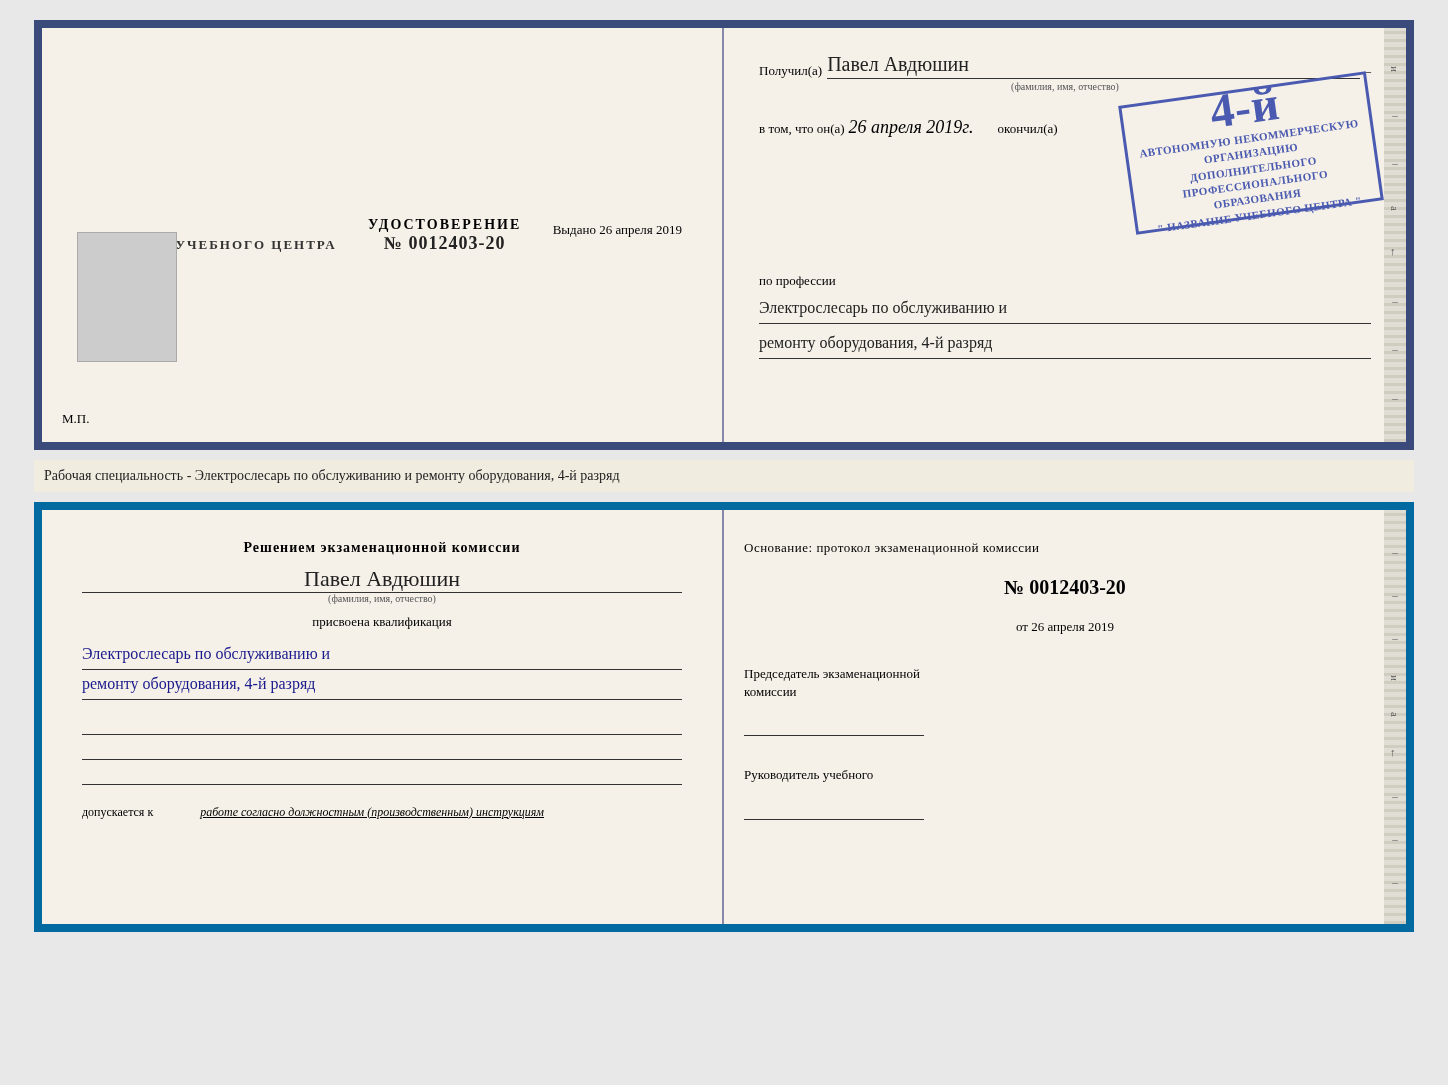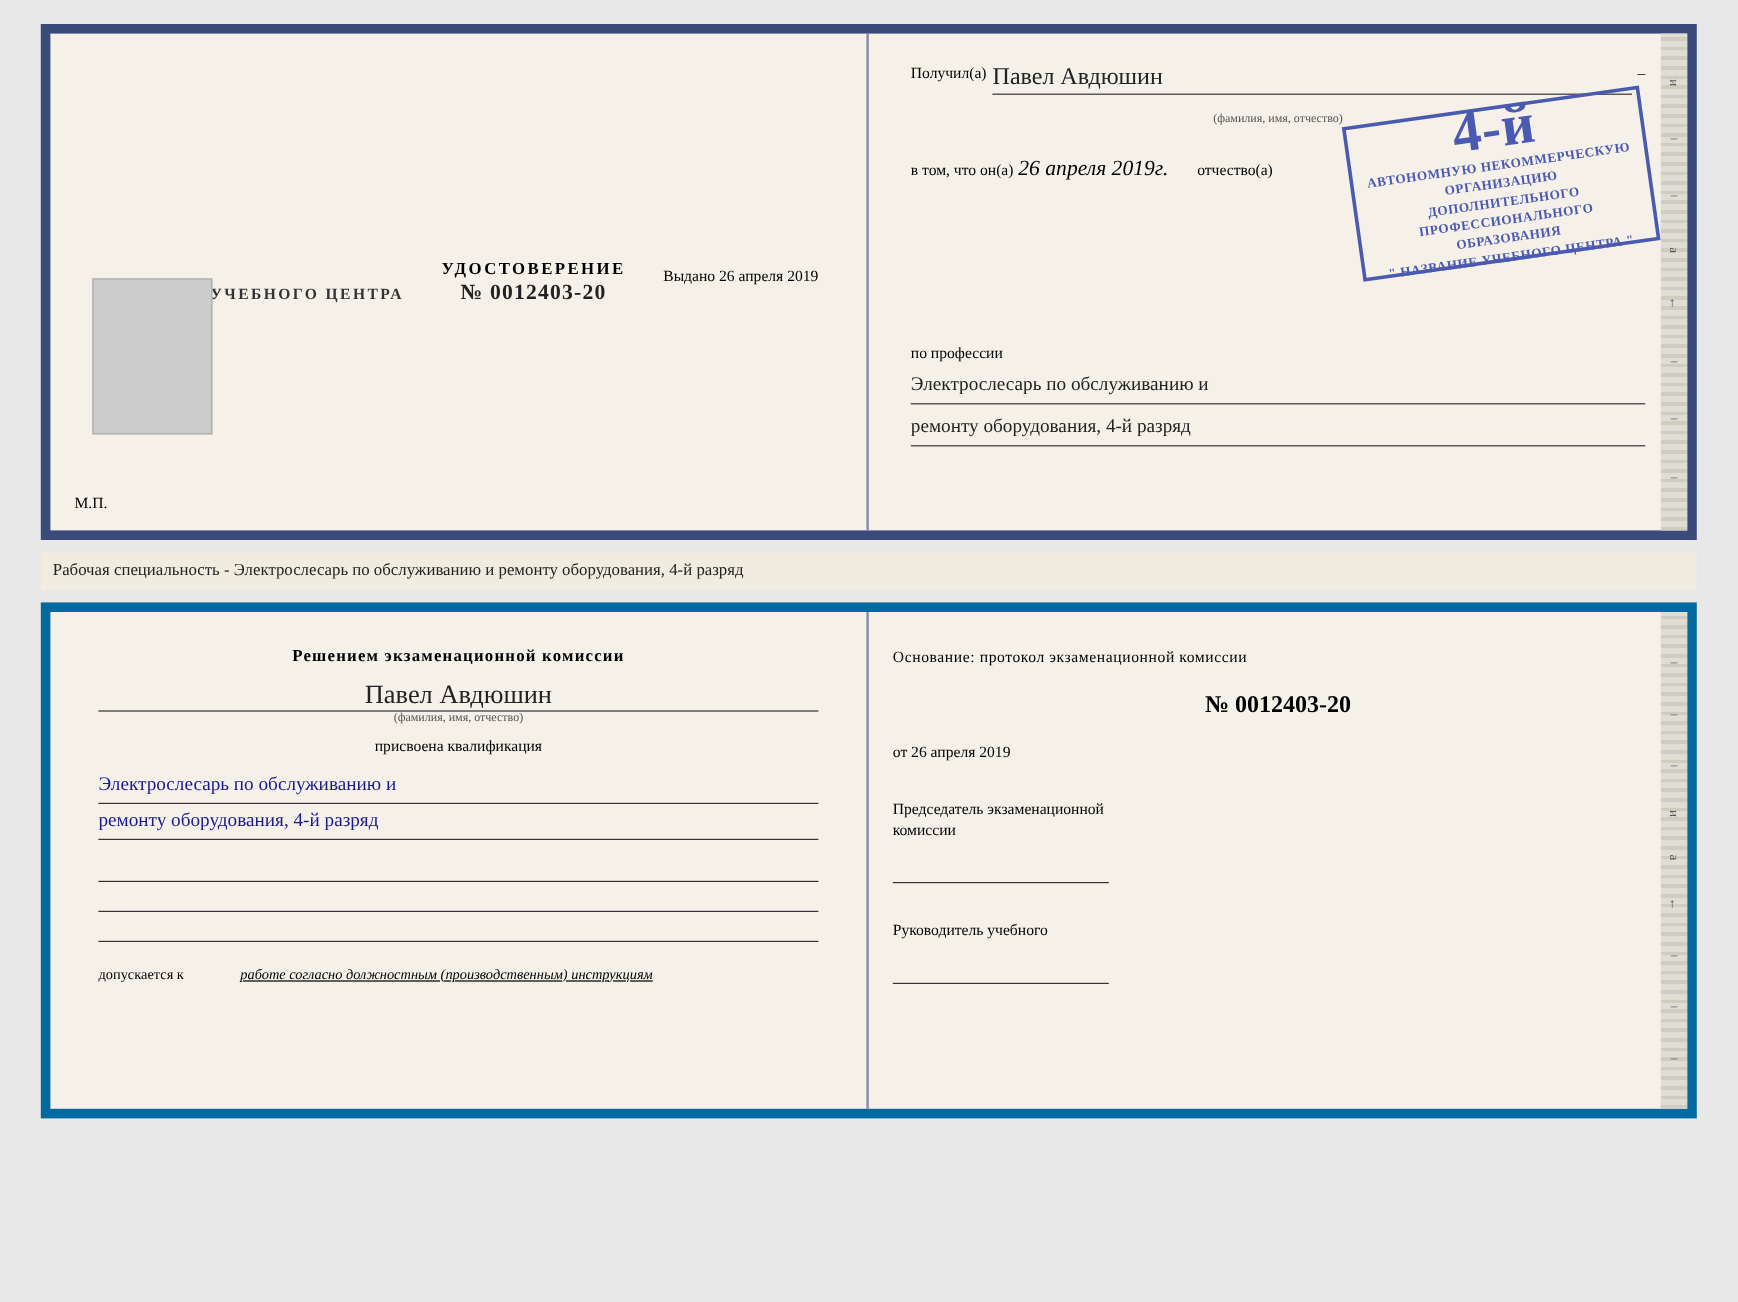--- a/index.html
+++ b/index.html
@@ -99,22 +99,23 @@
     .mp-label {
       position: absolute;
       bottom: 15px;
       left: 20px;
       font-size: 13px;
     }
 
     
     .recipient-line {
       display: flex;
+      align-items: flex-end;
       gap: 5px;
-      margin-bottom: 15px;
+      margin-bottom: 2px;
     }
 
     .recipient-label {
       font-size: 13px;
       white-space: nowrap;
     }
 
     .recipient-name {
       font-family: 'Segoe Script', 'Comic Sans MS', cursive;
       font-size: 20px;
@@ -288,20 +289,21 @@
     .protocol-number {
       font-size: 20px;
       font-weight: bold;
       text-align: center;
       margin-top: 5px;
     }
 
     .protocol-date {
       font-size: 13px;
       margin-top: 5px;
+      text-align: center;
     }
 
     .chairman-section {
       margin-top: 15px;
     }
 
     .chairman-label {
       font-size: 13px;
       line-height: 1.4;
     }
@@ -391,21 +393,21 @@
           <span class="recipient-label">Получил(а)</span>
           <span class="recipient-name">Павел Авдюшин</span>
           <span style="font-size:13px;">–</span>
         </div>
         <div class="subtitle-small">(фамилия, имя, отчество)</div>
       </div>
 
       <div style="margin-top:10px;">
         <span class="in-that-line">в том, что он(а)</span>
         <span style="font-style:italic; font-size:18px;">26 апреля 2019г.</span>
-        <span style="font-size:13px; margin-left:20px;">отчество(а)</span>
+        <span style="font-size:13px; margin-left:20px;">окончил(а)</span>
       </div>
 
       <div class="stamp-overlay">
         <div class="grade-number">4-й</div>
         <div>АВТОНОМНУЮ НЕКОММЕРЧЕСКУЮ ОРГАНИЗАЦИЮ</div>
         <div>ДОПОЛНИТЕЛЬНОГО ПРОФЕССИОНАЛЬНОГО ОБРАЗОВАНИЯ</div>
         <div>" НАЗВАНИЕ УЧЕБНОГО ЦЕНТРА "</div>
       </div>
 
       <div class="profession-section" style="margin-top: 120px;">

